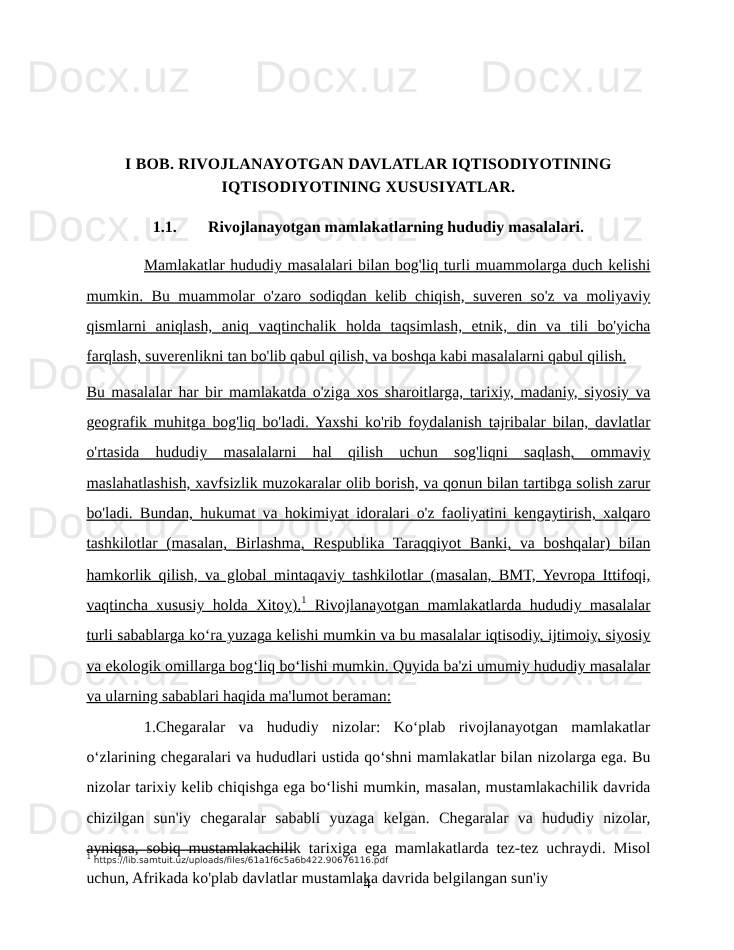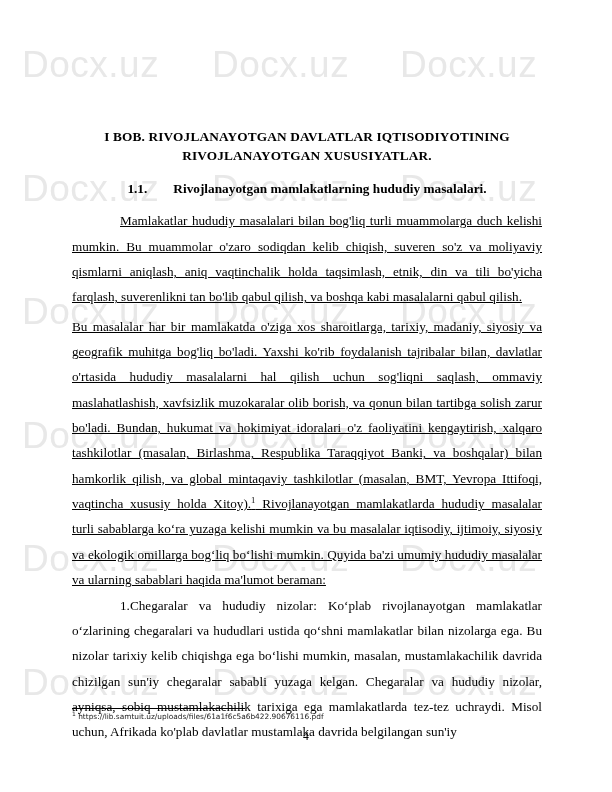--- a/index.html
+++ b/index.html
@@ -165,21 +165,21 @@
     <span class="wm" style="position: absolute; top: 664px; left: 212px; color: rgb(232, 232, 232);">Docx.uz</span>
     <span class="wm" style="position: absolute; top: 664px; left: 400px; color: rgb(232, 232, 232);">Docx.uz</span>
   </div>
 
 <div id="page">
 
   <div class="content">
 
     <h1 class="chapter-title">
       <span class="line1">I BOB. RIVOJLANAYOTGAN DAVLATLAR IQTISODIYOTINING</span>
-      <span class="line2">RIVOJLANAYOTGAN XUSUSIYATLAR.</span>
+      <span class="line2">IQTISODIYOTINING XUSUSIYATLAR.</span>
     </h1>
 
     <h2 class="section-heading">
       <span class="sec-num">1.1.</span><span>Rivojlanayotgan mamlakatlarning hududiy masalalari.</span>
     </h2>
 
     <p class="body">Mamlakatlar hududiy masalalari bilan bog'liq turli muammolarga duch kelishi mumkin. Bu muammolar o'zaro sodiqdan kelib chiqish, suveren so'z va moliyaviy qismlarni aniqlash, aniq vaqtinchalik holda taqsimlash, etnik, din va tili bo'yicha farqlash, suverenlikni tan bo'lib qabul qilish, va boshqa kabi masalalarni qabul qilish.</p>
 
     <p class="body cont"><span>Bu masalalar har bir mamlakatda o'ziga xos sharoitlarga, tarixiy, madaniy, siyosiy va geografik muhitga bog'liq bo'ladi. Yaxshi ko'rib foydalanish tajribalar bilan, davlatlar o'rtasida hududiy masalalarni hal qilish uchun sog'liqni saqlash, ommaviy maslahatlashish, xavfsizlik muzokaralar olib borish, va qonun bilan tartibga solish zarur bo'ladi. Bundan, hukumat va hokimiyat idoralari o'z faoliyatini kengaytirish, xalqaro tashkilotlar (masalan, Birlashma, Respublika Taraqqiyot Banki, va boshqalar) bilan hamkorlik qilish, va global mintaqaviy tashkilotlar (masalan, BMT, Yevropa Ittifoqi, vaqtincha xususiy holda Xitoy).</span><sup class="fn-ref">1</sup> <span>Rivojlanayotgan mamlakatlarda hududiy masalalar turli sabablarga ko‘ra yuzaga kelishi mumkin va bu masalalar iqtisodiy, ijtimoiy, siyosiy va ekologik omillarga bog‘liq bo‘lishi mumkin. Quyida ba'zi umumiy hududiy masalalar va ularning sabablari haqida ma'lumot beraman:</span></p>
 

